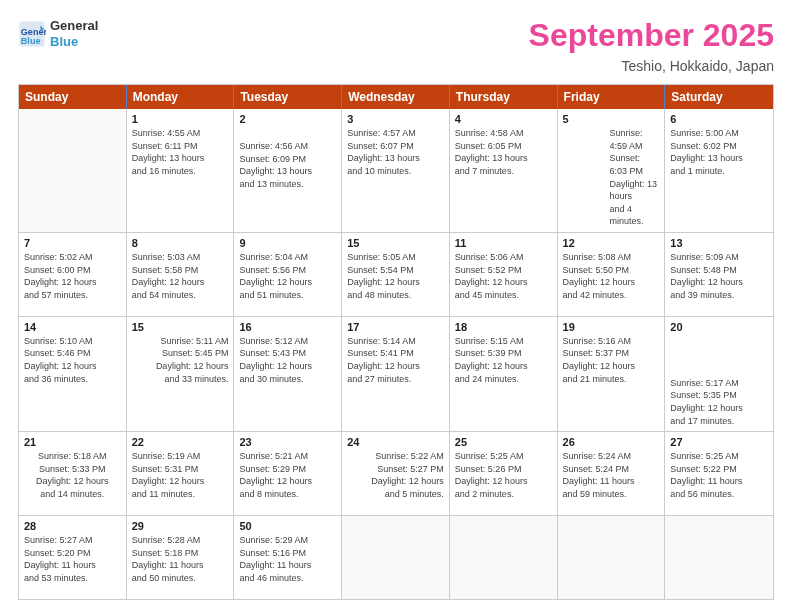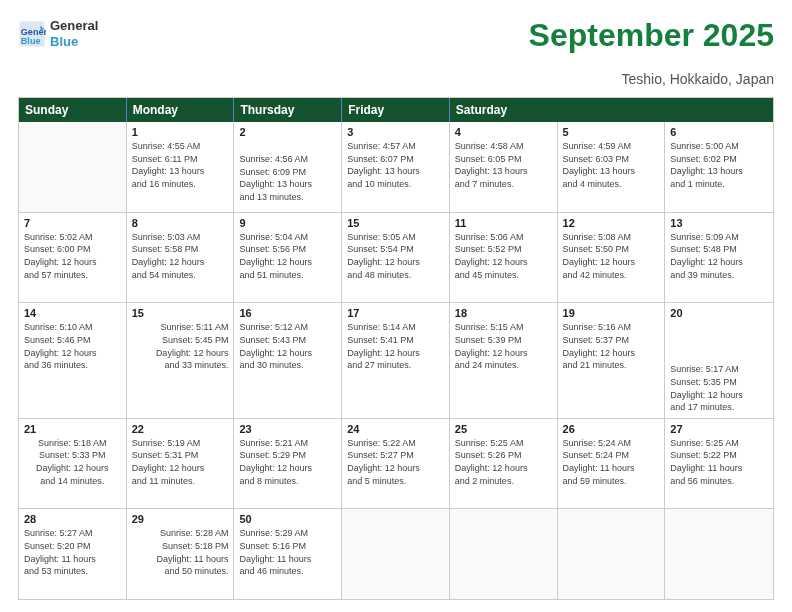--- a/index.html
+++ b/index.html
@@ -40,38 +40,38 @@
     .logo-icon {
       width: 28px;
       height: 28px;
     }
     .title-block {
       text-align: right;
     }
     .month-title {
       font-size: 32px;
       font-weight: bold;
-      color: #15803d;
+      color: #ec4899;
       line-height: 1.1;
     }
     .location {
       font-size: 14px;
       color: #555;
-      margin-top: 18px;
+      margin-top: 5px;
     }
     .calendar {
       flex: 1;
       display: flex;
       flex-direction: column;
       border: 1px solid #ccc;
     }
     .cal-header {
       display: grid;
       grid-template-columns: repeat(7, 1fr);
-      background: #14532d;
+      background: #c2410c;
     }
     .cal-header-cell {
       color: #fff;
       font-size: 12px;
       font-weight: bold;
       padding: 5px 6px;
       text-align: left;
       border-right: 1px solid #5580cc;
     }
     .cal-header-cell:last-child { border-right: none; }
@@ -131,20 +131,22 @@
       <div class="month-title">September 2025</div>
       <div class="location">Teshio, Hokkaido, Japan</div>
     </div>
   </div>
 
   <div class="calendar">
     <div class="cal-header">
 
     <div class="cal-header-cell">Sunday</div>
         <div class="cal-header-cell">Monday</div>
+        <div class="cal-header-cell">Tuesday</div>
+        <div class="cal-header-cell">Wednesday</div>
         <div class="cal-header-cell">Thursday</div>
         <div class="cal-header-cell">Friday</div>
         <div class="cal-header-cell">Saturday</div>
       </div>
     <div class="cal-body">
 
     <div class="cal-row">
           <div class="cal-cell empty"></div>
           <div class="cal-cell">
             <div class="day-num">1</div>
@@ -169,21 +171,21 @@
           </div>
           <div class="cal-cell">
             <div class="day-num">4</div>
             <div class="day-info" style="white-space: pre-line;">Sunrise: 4:58 AM
 Sunset: 6:05 PM
 Daylight: 13 hours
 and 7 minutes.</div>
           </div>
           <div class="cal-cell">
             <div class="day-num">5</div>
-            <div class="day-info" style="white-space: pre-line;">Sunrise: 4:59 AM
+            <div class="day-info" style="white-space: pre-line; margin-left: 47px;">Sunrise: 4:59 AM
 Sunset: 6:03 PM
 Daylight: 13 hours
 and 4 minutes.</div>
           </div>
           <div class="cal-cell">
             <div class="day-num">6</div>
             <div class="day-info" style="white-space: pre-line;">Sunrise: 5:00 AM
 Sunset: 6:02 PM
 Daylight: 13 hours
 and 1 minute.</div>
@@ -308,21 +310,21 @@
           </div>
           <div class="cal-cell">
             <div class="day-num">23</div>
             <div class="day-info" style="white-space: pre-line;">Sunrise: 5:21 AM
 Sunset: 5:29 PM
 Daylight: 12 hours
 and 8 minutes.</div>
           </div>
           <div class="cal-cell">
             <div class="day-num">24</div>
-            <div class="day-info" style="white-space: pre-line;">Sunrise: 5:22 AM
+            <div class="day-info" style="white-space: pre-line; text-align: right;">Sunrise: 5:22 AM
 Sunset: 5:27 PM
 Daylight: 12 hours
 and 5 minutes.</div>
           </div>
           <div class="cal-cell">
             <div class="day-num">25</div>
             <div class="day-info" style="white-space: pre-line;">Sunrise: 5:25 AM
 Sunset: 5:26 PM
 Daylight: 12 hours
 and 2 minutes.</div>
@@ -345,21 +347,21 @@
         <div class="cal-row">
           <div class="cal-cell">
             <div class="day-num">28</div>
             <div class="day-info" style="white-space: pre-line;">Sunrise: 5:27 AM
 Sunset: 5:20 PM
 Daylight: 11 hours
 and 53 minutes.</div>
           </div>
           <div class="cal-cell">
             <div class="day-num">29</div>
-            <div class="day-info" style="white-space: pre-line; text-align: right;">Sunrise: 5:28 AM
+            <div class="day-info" style="white-space: pre-line;">Sunrise: 5:28 AM
 Sunset: 5:18 PM
 Daylight: 11 hours
 and 50 minutes.</div>
           </div>
           <div class="cal-cell">
             <div class="day-num">50</div>
             <div class="day-info" style="white-space: pre-line;">Sunrise: 5:29 AM
 Sunset: 5:16 PM
 Daylight: 11 hours
 and 46 minutes.</div>

